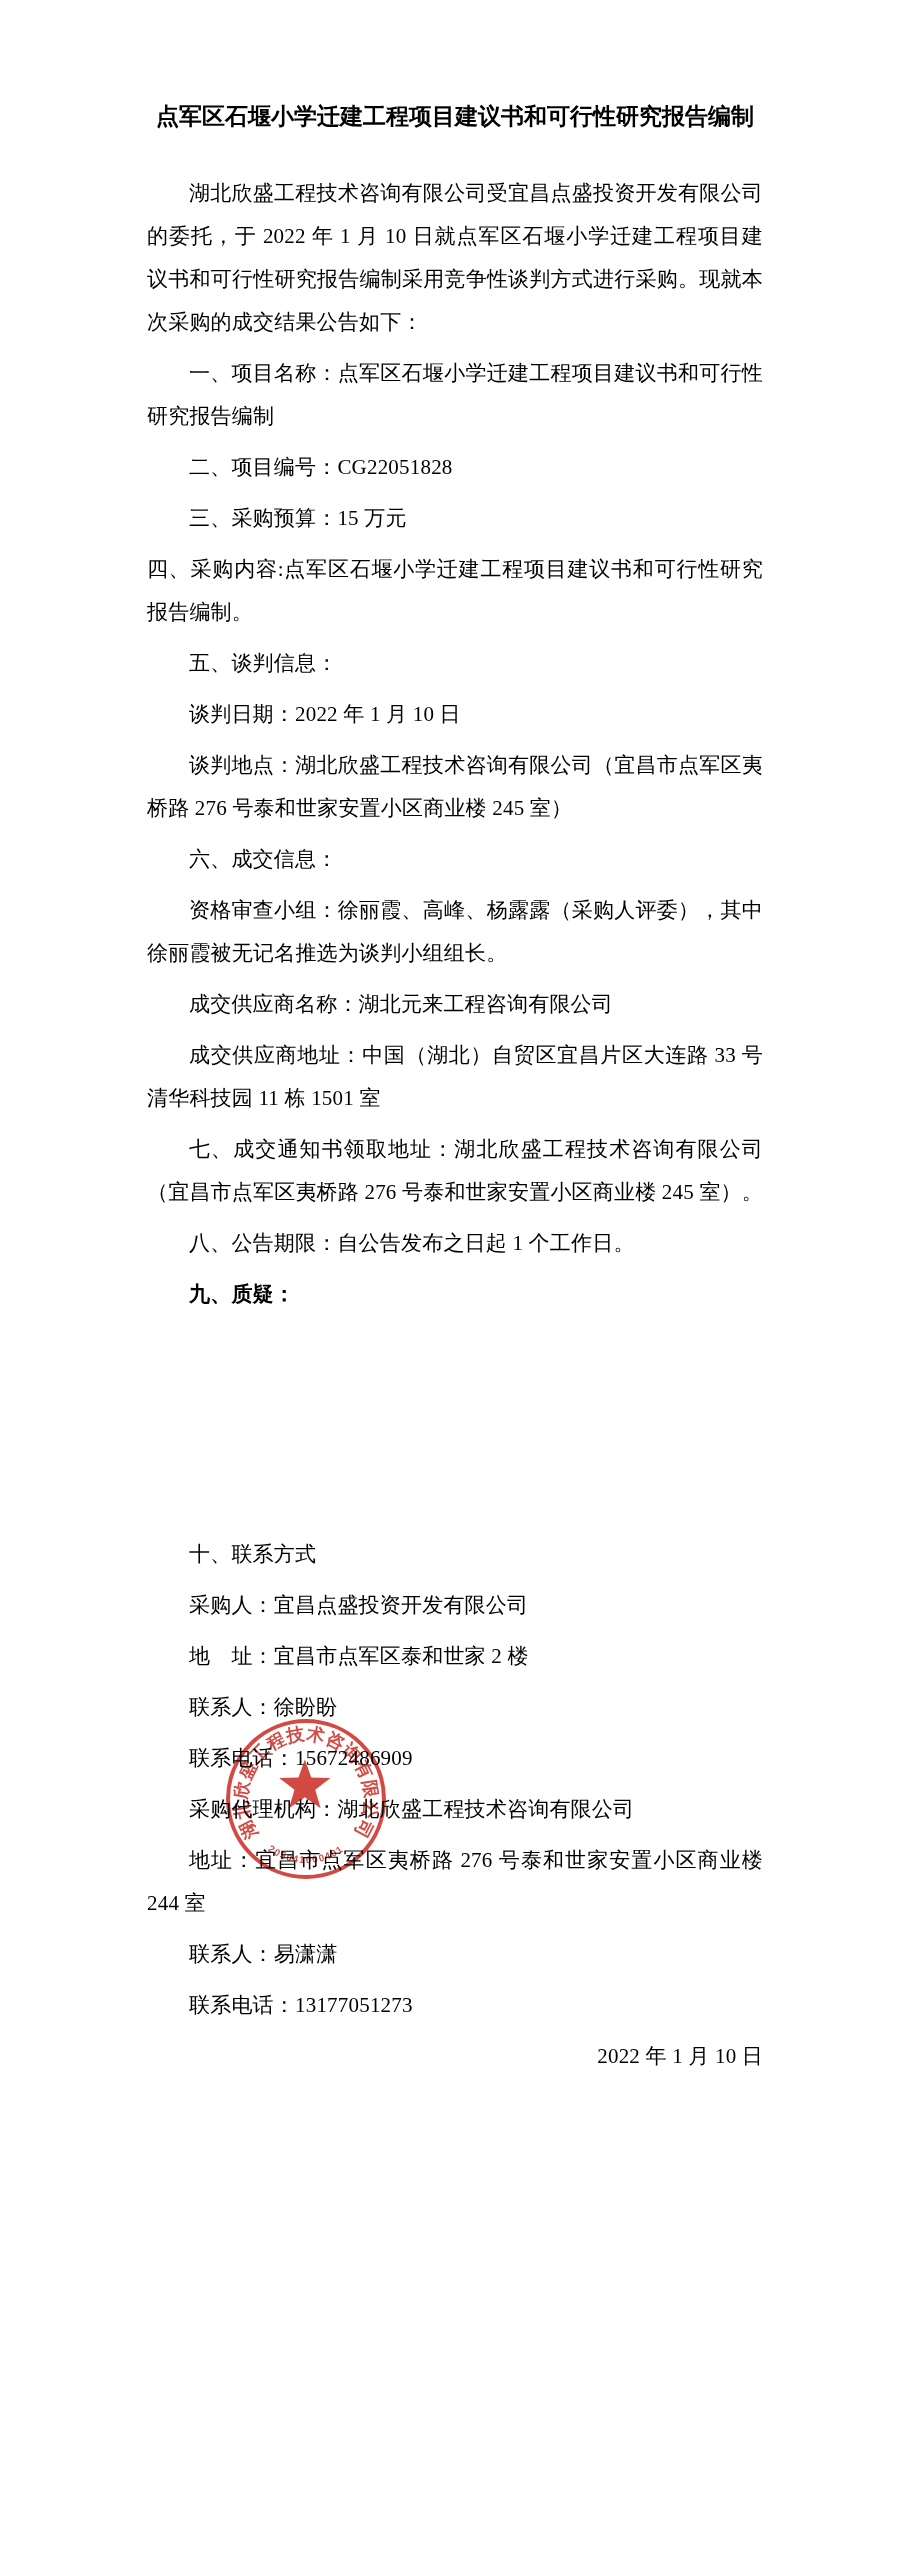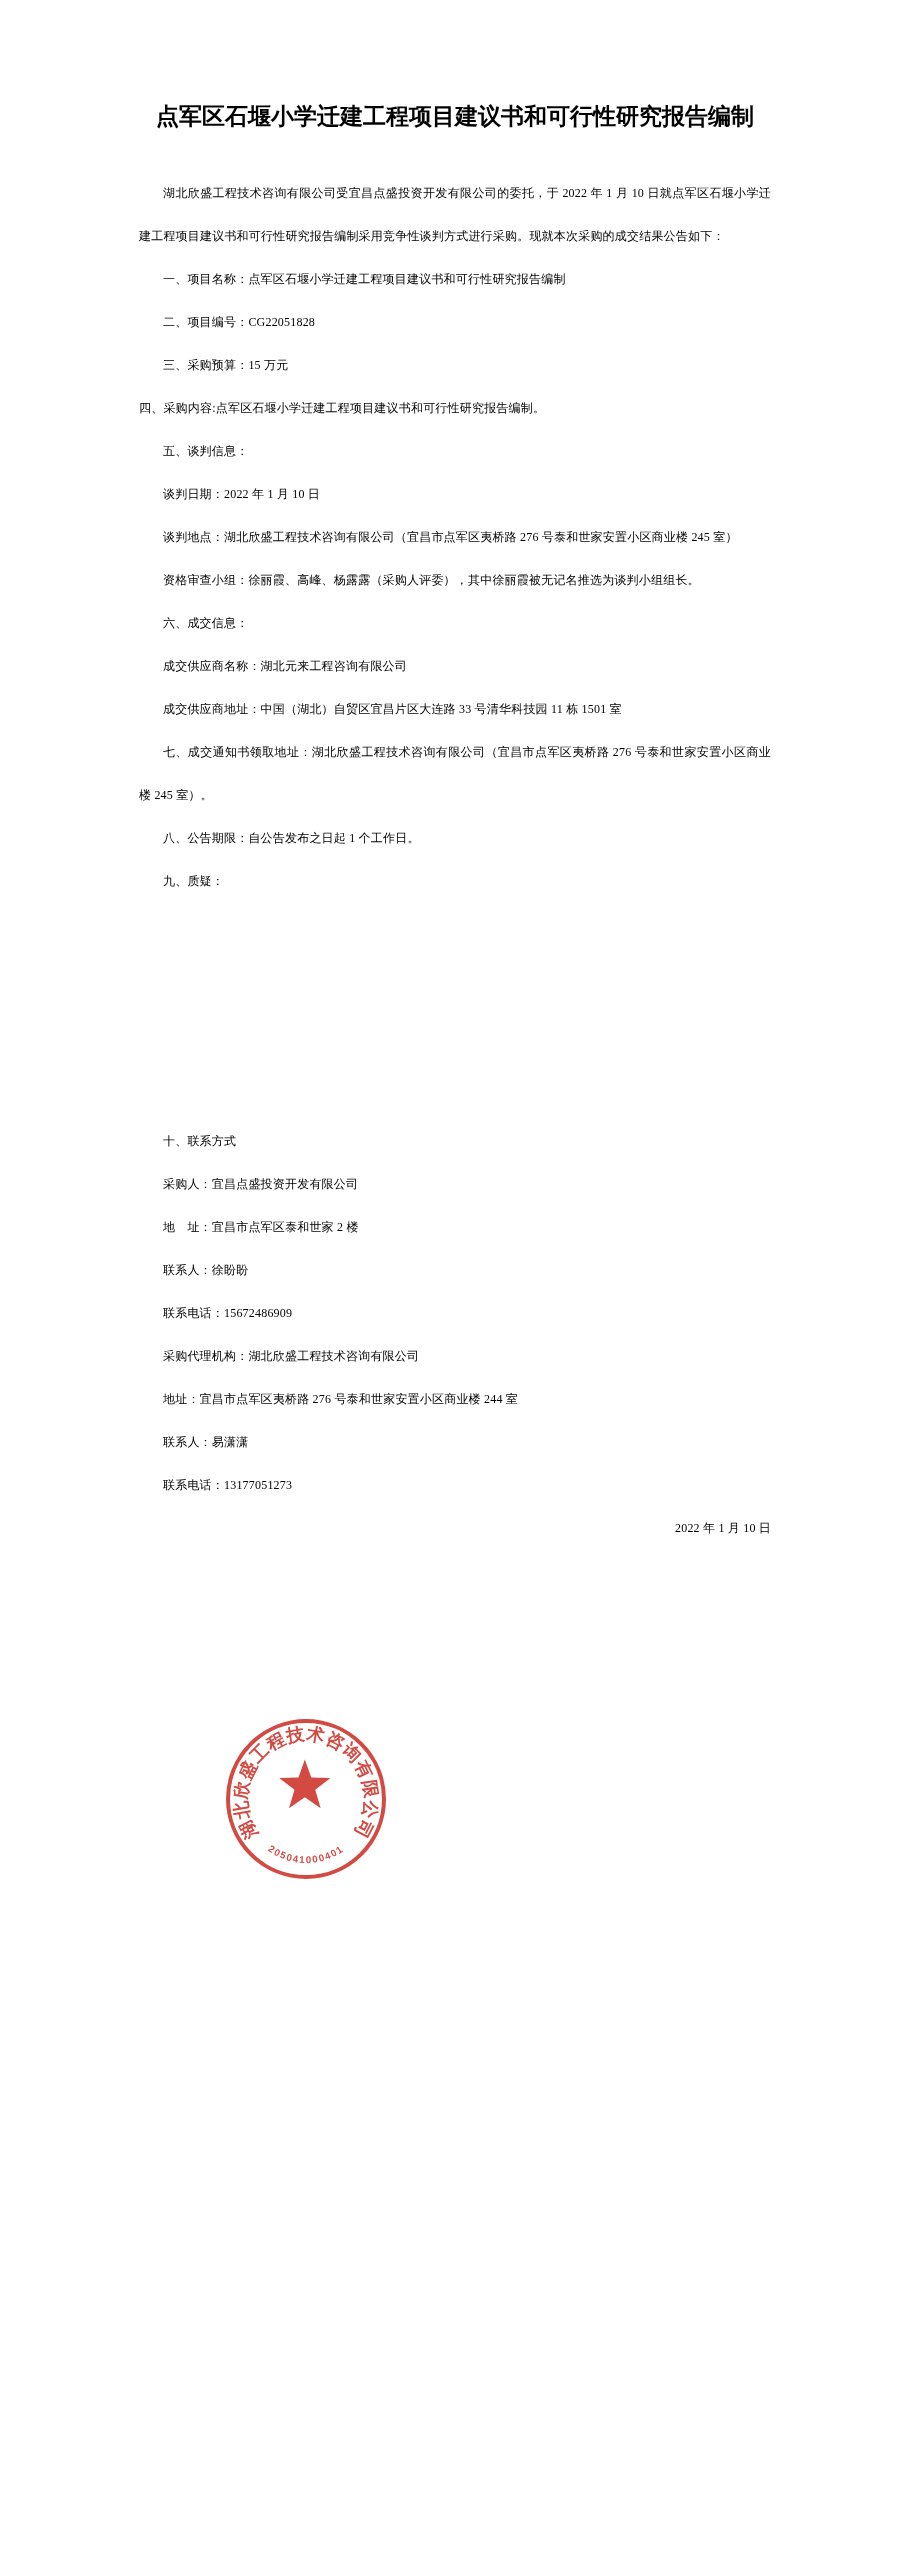--- a/index.html
+++ b/index.html
@@ -8,21 +8,21 @@
     font-family:"Liberation Serif","DejaVu Serif",serif;
     position:relative;overflow:hidden;
   }
   .page{position:absolute;inset:0;padding:96px 139px 0 139px;box-sizing:border-box;}
   h1{
     font-size:23px;line-height:42px;font-weight:bold;text-align:center;
     margin:0 0 34px 0;
   }
   h1 span{display:block;text-align:center;}
   #body p{
-    margin:0;font-size:12px;line-height:43px;letter-spacing:0.2px;
+    margin:8px;font-size:21px;line-height:43px;letter-spacing:0.2px;
     text-align:justify;text-justify:inter-character;white-space:pre-wrap;
   }
   #body p.indent{text-indent:2em;}
   #body p.right{text-align:left;text-align-last:right;}
   .stamp{
     position:absolute;left:220px;top:1713px;width:172px;height:172px;
     mix-blend-mode:multiply;opacity:0.92;pointer-events:none;
   }
   .stamp .ring-text{font-size:31px;letter-spacing:1.5px;font-weight:bold;}
   .stamp .ring-num{font-size:17px;letter-spacing:2.5px;font-weight:bold;font-family:"Liberation Sans","DejaVu Sans",sans-serif;}
@@ -38,27 +38,27 @@
 
   <div id="body">
       <p class="indent">湖北欣盛工程技术咨询有限公司受宜昌点盛投资开发有限公司的委托，于 2022 年 1 月 10 日就点军区石堰小学迁建工程项目建议书和可行性研究报告编制采用竞争性谈判方式进行采购。现就本次采购的成交结果公告如下：</p>
       <p class="indent">一、项目名称：点军区石堰小学迁建工程项目建议书和可行性研究报告编制</p>
       <p class="indent">二、项目编号：CG22051828</p>
       <p class="indent">三、采购预算：15 万元</p>
       <p class="">四、采购内容:点军区石堰小学迁建工程项目建议书和可行性研究报告编制。</p>
       <p class="indent">五、谈判信息：</p>
       <p class="indent">谈判日期：2022 年 1 月 10 日</p>
       <p class="indent">谈判地点：湖北欣盛工程技术咨询有限公司（宜昌市点军区夷桥路 276 号泰和世家安置小区商业楼 245 室）</p>
+      <p class="indent">六、成交信息：</p>
       <p class="indent">资格审查小组：徐丽霞、高峰、杨露露（采购人评委），其中徐丽霞被无记名推选为谈判小组组长。</p>
-      <p class="indent">六、成交信息：</p>
       <p class="indent">成交供应商名称：湖北元来工程咨询有限公司</p>
       <p class="indent">成交供应商地址：中国（湖北）自贸区宜昌片区大连路 33 号清华科技园 11 栋 1501 室</p>
       <p class="indent">七、成交通知书领取地址：湖北欣盛工程技术咨询有限公司（宜昌市点军区夷桥路 276 号泰和世家安置小区商业楼 245 室）。</p>
       <p class="indent">八、公告期限：自公告发布之日起 1 个工作日。</p>
-      <p class="indent" style="margin-bottom: 217px;">九、质疑：</p>
+      <p class="indent" style="margin-bottom: 217px; font-weight: bold;">九、质疑：</p>
       <p class="indent">十、联系方式</p>
       <p class="indent">采购人：宜昌点盛投资开发有限公司</p>
       <p class="indent">地　址：宜昌市点军区泰和世家 2 楼</p>
       <p class="indent">联系人：徐盼盼</p>
       <p class="indent">联系电话：15672486909</p>
       <p class="indent">采购代理机构：湖北欣盛工程技术咨询有限公司</p>
       <p class="indent">地址：宜昌市点军区夷桥路 276 号泰和世家安置小区商业楼 244 室</p>
       <p class="indent">联系人：易潇潇</p>
       <p class="indent">联系电话：13177051273</p>
       <p class=" right">2022 年 1 月 10 日</p>

